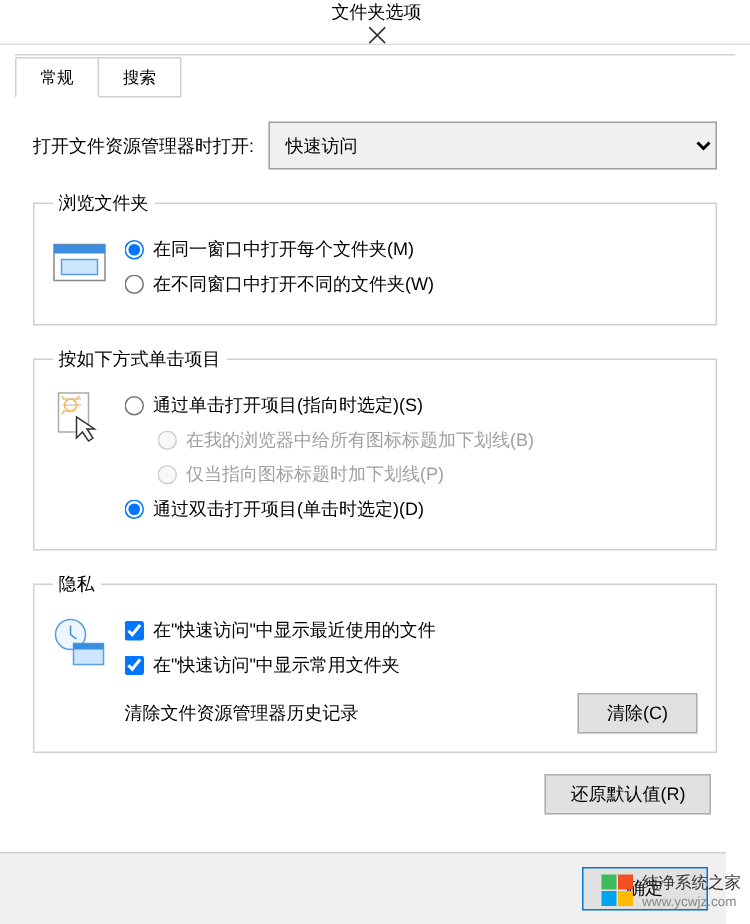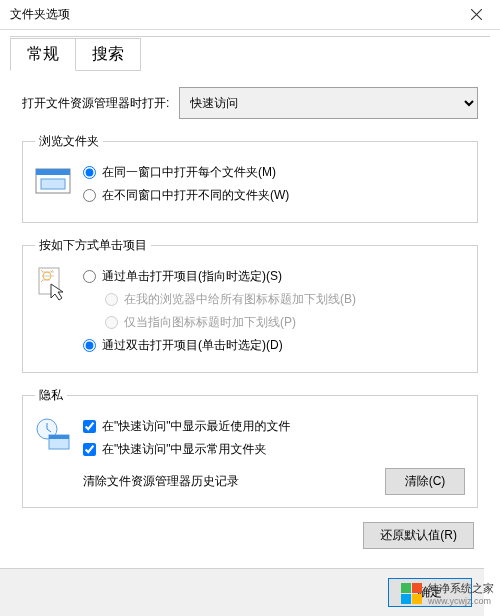--- a/index.html
+++ b/index.html
@@ -1,24 +1,24 @@
 <!DOCTYPE html>
 <html><head>
   <meta charset="utf-8">
   <style>
     * { box-sizing: border-box; margin: 0; padding: 0; }
     body { font-family: "Microsoft YaHei", "Segoe UI", sans-serif; font-size: 12px; background: #fff; width: 500px; height: 616px; overflow: hidden; position: relative; }
     
-    .titlebar { height: 30px; border-bottom: 1px solid #ddd; display: flex; align-items: center; justify-content: space-between; padding: 0 8px 0 10px; }
+    .titlebar { height: 30px; border-bottom: 1px solid #ddd; display: flex; align-items: center; justify-content: space-between; padding: 0 8px 0 10px; flex-direction: column; }
     .titlebar .title { font-size: 12px; }
     .titlebar .close { width: 32px; height: 22px; display: flex; align-items: center; justify-content: center; cursor: pointer; }
     .titlebar .close svg { width: 11px; height: 11px; }
     
     .tabs { display: flex; margin: 8px 10px 0 10px; position: relative; }
-    .tab { padding: 5px 16px; border: 1px solid #d0d0d0; background: #fff; margin-right: -1px; cursor: pointer; position: relative; font-size: 16px; }
+    .tab { padding: 5px 16px; border: 1px solid #d0d0d0; background: #fff; margin-right: -1px; cursor: pointer; position: relative; font-size: 11px; }
     .tab.active { border-bottom: 1px solid #fff; z-index: 2; background: #fff; }
     .tabline { position: absolute; left: 10px; right: 10px; top: 36px; border-bottom: 1px solid #d0d0d0; z-index: 1; }
     
     .content { padding: 16px 22px 10px 22px; position: relative; z-index: 3; }
     
     .row-open { display: flex; align-items: center; margin-bottom: 14px; }
     .row-open .lbl { margin-right: 10px; }
     .row-open select { flex: 1; height: 32px; border: 1px solid #a0a0a0; background: #f0f0f0; padding-left: 6px; font-size: 12px; font-family: inherit; }
     
     fieldset { border: 1px solid #d0d0d0; border-radius: 0; margin-bottom: 14px; padding: 8px 12px 12px 12px; }

